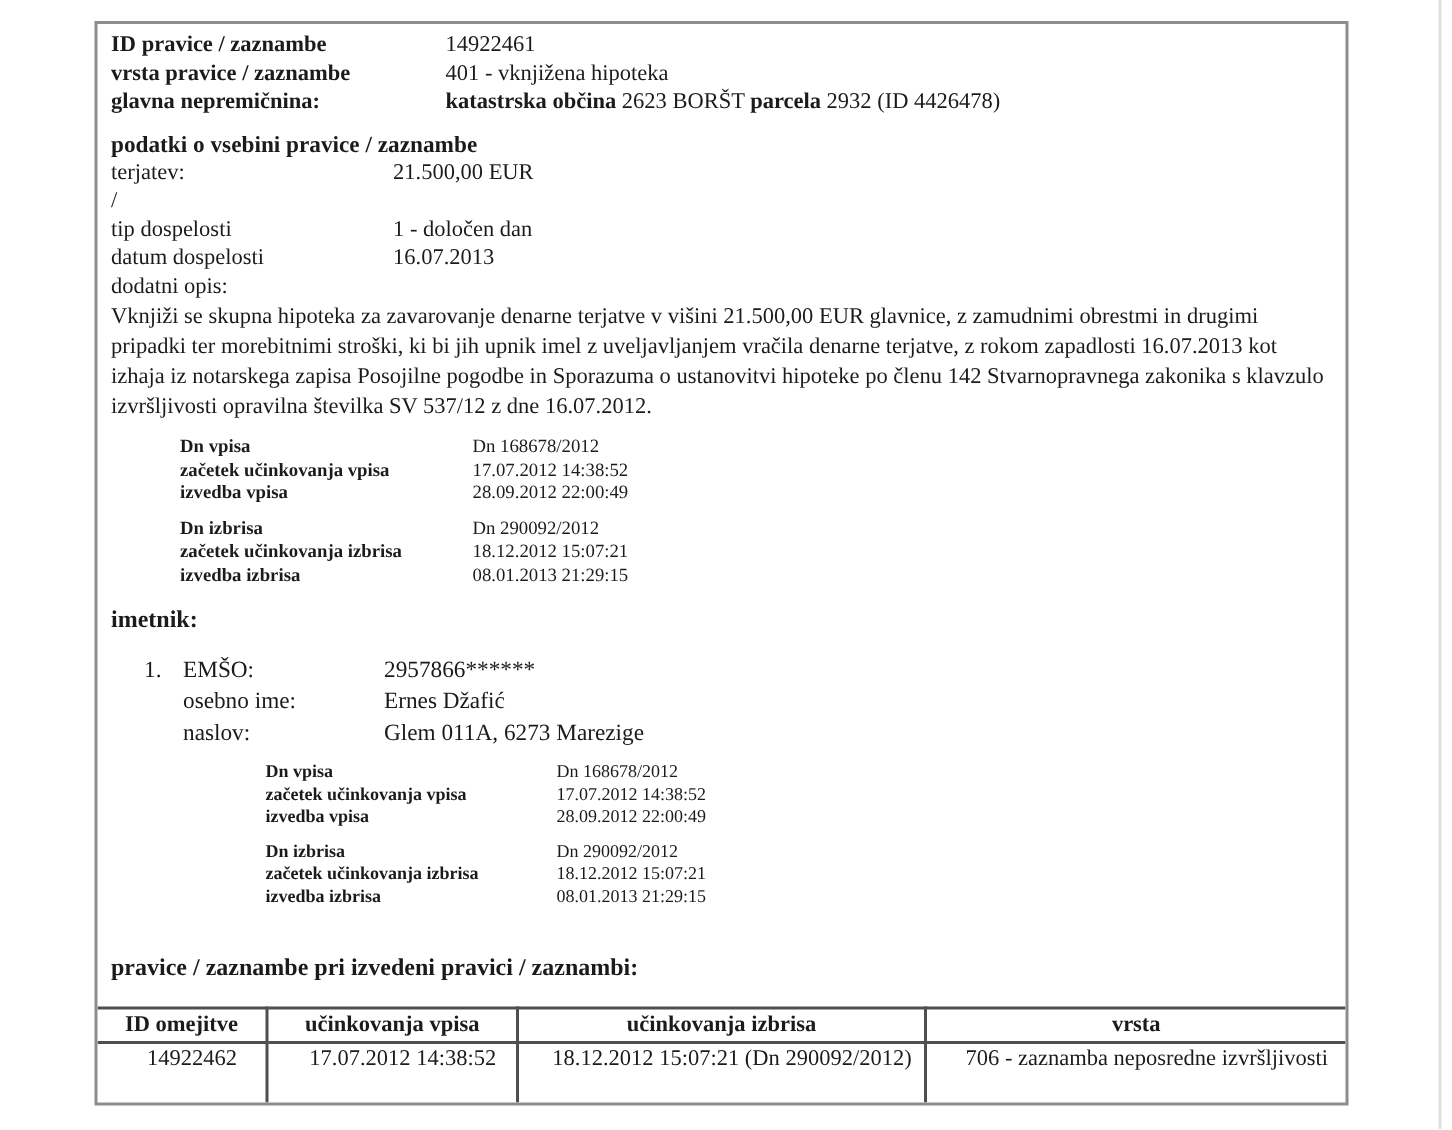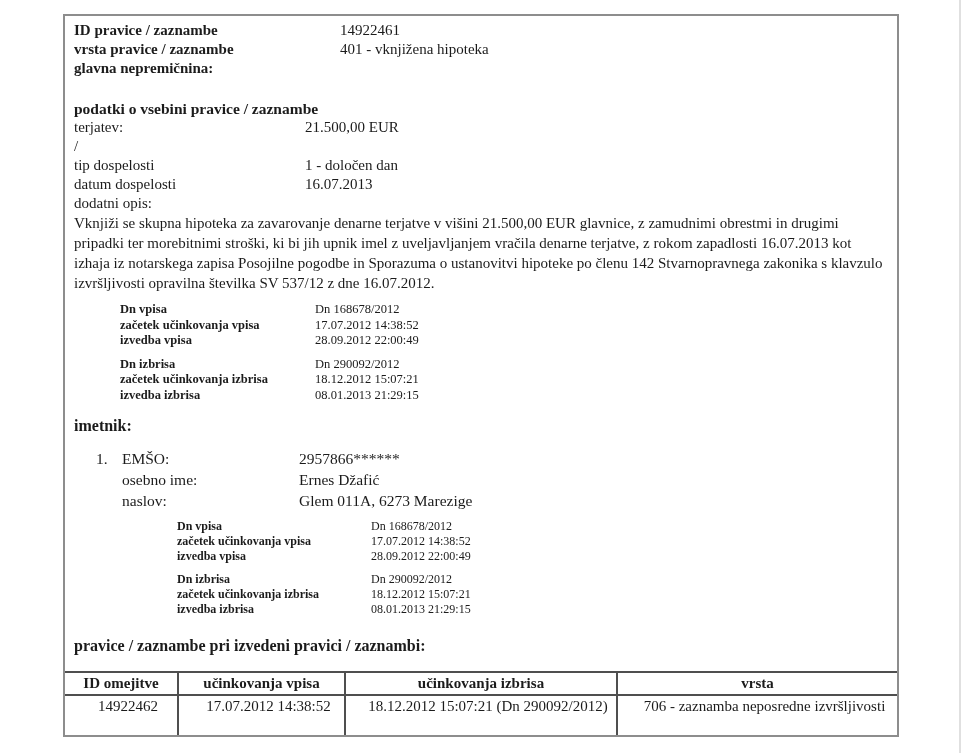--- a/index.html
+++ b/index.html
@@ -21,29 +21,29 @@
     position: absolute; left: 63px; top: 14px;
     width: 836px; height: 723px;
     border: 2px solid #8d8d8d;
     background: #fff;
     display: flex; flex-direction: column;
     overflow: hidden;
   }
   .pad { margin-left: 9px; margin-right: 10px; }
 
   
-  .kv-row { display: flex; font-size: 15px; line-height: 19px; gap: 43px; }
+  .kv-row { display: flex; font-size: 15px; line-height: 19px; }
   .hdr .kv-label { font-weight: bold; width: 223px; flex-shrink: 0; }
   .hdr { margin-top: 5px; }
   .seg-bold { font-weight: bold; }
 
   
   .section-heading {
     font-weight: bold; font-size: 15.5px; line-height: 19px;
-    margin-top: 21px;
+    margin-top: 9px;
   }
   .vsebina .kv-label { width: 188px; flex-shrink: 0; font-weight: normal; }
   .opis-label { font-size: 15px; line-height: 19px; }
   .opis-text { font-size: 15px; line-height: 20px; }
 
   
   .dn-block {
     margin-top: 9px; margin-left: 55px;
     font-size: 12.5px; line-height: 15.5px;
   }
@@ -100,20 +100,21 @@
     <div class="kv-row">
       <span class="kv-label">ID pravice / zaznambe</span>
       <span class="kv-value">14922461</span>
     </div>
     <div class="kv-row">
       <span class="kv-label">vrsta pravice / zaznambe</span>
       <span class="kv-value">401 - vknjižena hipoteka</span>
     </div>
     <div class="kv-row">
       <span class="kv-label">glavna nepremičnina:</span>
+      <span class="kv-value"><span class="seg-bold">katastrska občina</span><span> 2623 BORŠT </span><span class="seg-bold">parcela</span><span> 2932 (ID 4426478)</span></span>
     </div>
   </div>
 
   <div class="section-heading pad">podatki o vsebini pravice / zaznambe</div>
   <div class="vsebina pad">
     <div class="kv-row">
       <span class="kv-label">terjatev:</span>
       <span class="kv-value">21.500,00 EUR</span>
     </div>
     <div class="kv-row">

